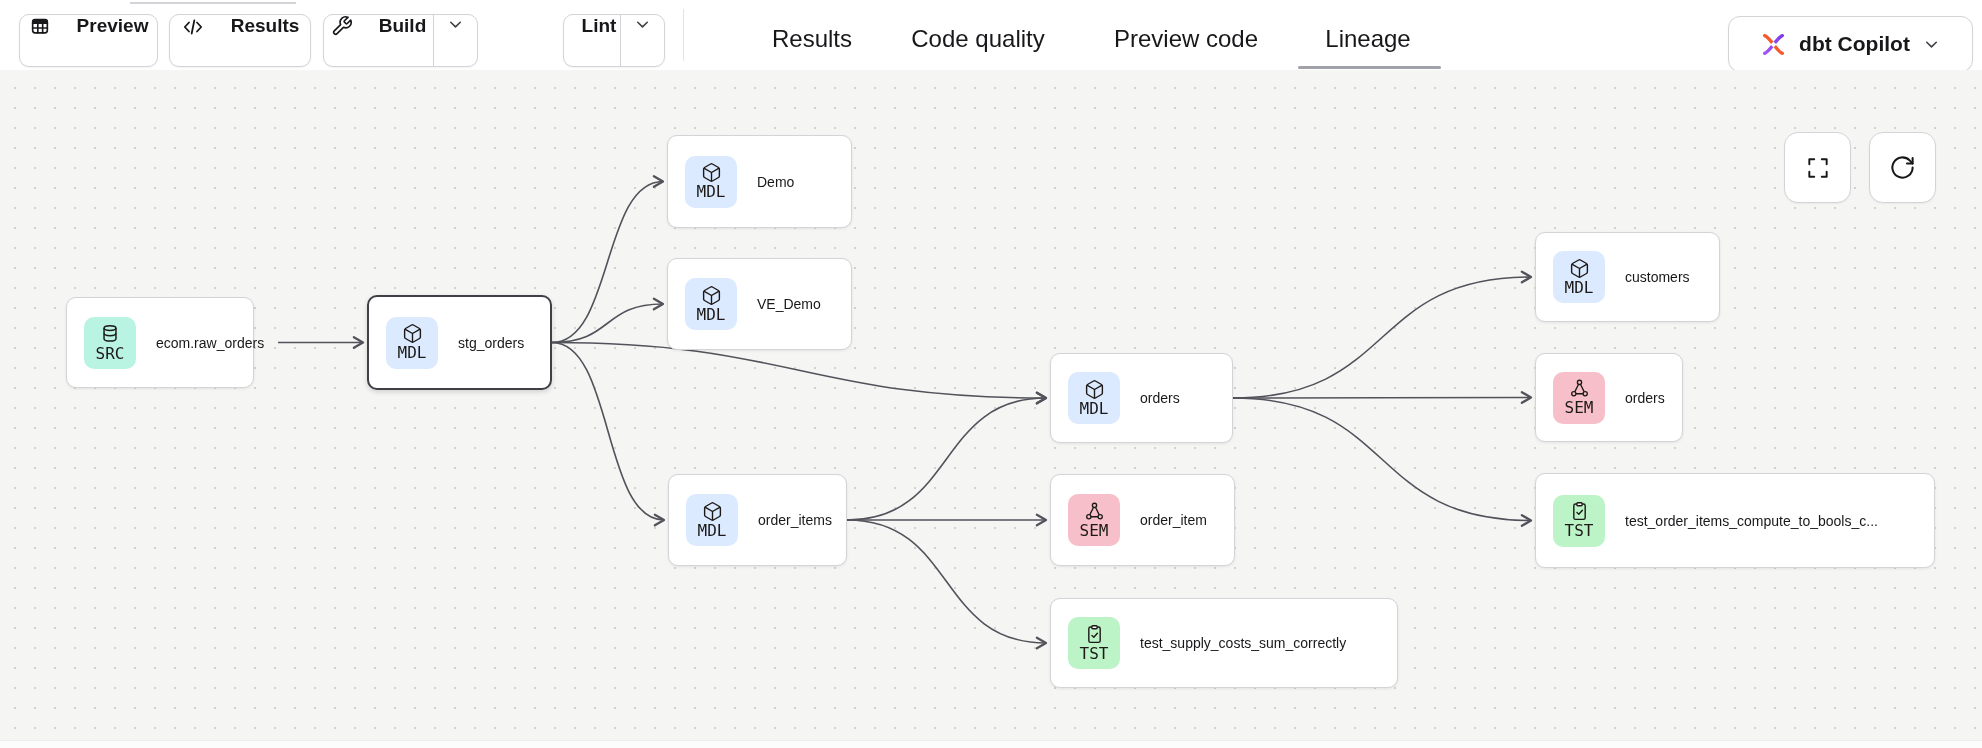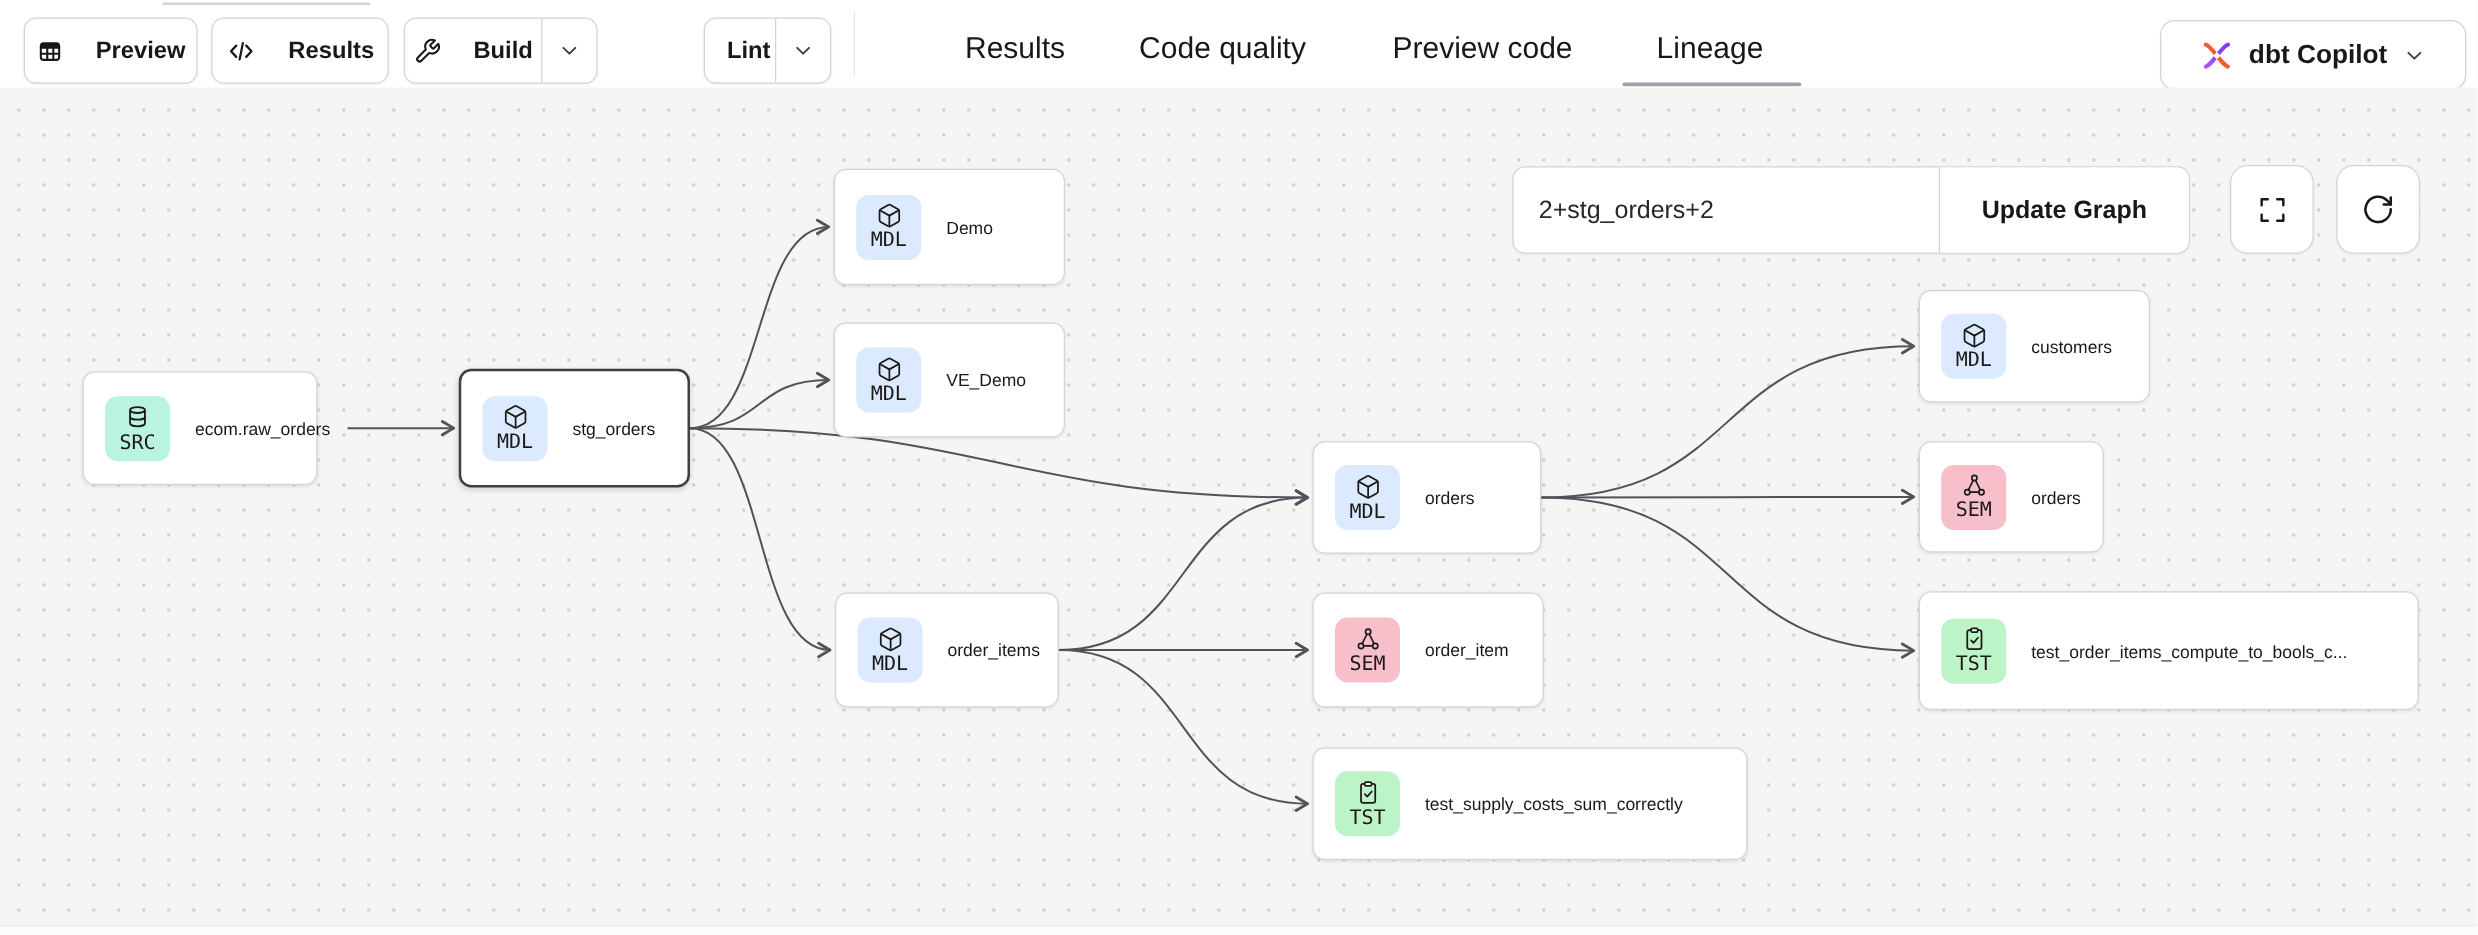--- a/index.html
+++ b/index.html
@@ -8,21 +8,21 @@
 
   
   .toolbar { position: absolute; left: 0; top: 0; width: 1982px; height: 70px; background: #fff; }
   .tab-remnant { position: absolute; left: 130px; top: 2px; width: 166px; height: 2px; background: #d4d4d8; }
   .tb-btn {
     position: absolute; top: 14px; height: 53px; background: #fff;
     border: 1px solid #d4d4d8; border-radius: 10px;
     display: flex; align-items: center; justify-content: center;
     box-shadow: 0 1px 2px rgba(0,0,0,.05); cursor: pointer;
   }
-  .tb-btn .seg { display: flex; align-items: center; justify-content: center; gap: 26px; height: 100%; padding: 0 18px; }
+  .tb-btn .seg { display: flex; align-items: flex-start; justify-content: center; gap: 26px; height: 100%; padding: 0 18px; }
   .tb-btn .seg.chev { padding: 0 12px; }
   .tb-btn .vdiv { width: 1px; height: 100%; background: #d4d4d8; }
   .tb-btn .lbl { font-size: 19px; font-weight: 600; color: #18181b; white-space: nowrap; }
   .icon { display: inline-flex; align-items: center; justify-content: center; }
   #btn-preview { left: 19px;  width: 139px; }
   #btn-compile { left: 169px; width: 142px; }
   #btn-build   { left: 323px; width: 155px; }
   #btn-build .seg.main { width: 109px; }
   #btn-lint    { left: 563px; width: 102px; }
   #btn-lint .seg.main { width: 57px; padding: 0 0 0 14px; }
@@ -358,25 +358,20 @@
               <rect x="9" y="2" width="6" height="3.4" rx="1" fill="#fff" stroke="#1c1917" stroke-width="1.6"></rect>
               <path d="m9 13 2.2 2.2L15.3 10.5" fill="none" stroke="#1c1917" stroke-width="1.6" stroke-linecap="round" stroke-linejoin="round"></path>
             </svg>
           </span>
           <span class="btxt">TST</span>
         </div>
         <span class="nlabel">test_supply_costs_sum_correctly</span>
       </div>
     </div>
 
-  <div class="selector-group">
-    <input type="text" value="2+stg_orders+2" style="">
-    <div class="vdiv"></div>
-    <div class="update-btn">Update Graph</div>
-  </div>
   <div class="icon-btn" id="btn-fullscreen">
     <span class="icon">
         <svg width="26" height="26" viewBox="0 0 24 24">
           <path d="M4 8.5V4h4.5" fill="none" stroke="#18181b" stroke-width="1.8" stroke-linecap="round" stroke-linejoin="round"></path>
           <path d="M15.5 4H20v4.5" fill="none" stroke="#18181b" stroke-width="1.8" stroke-linecap="round" stroke-linejoin="round"></path>
           <path d="M20 15.5V20h-4.5" fill="none" stroke="#18181b" stroke-width="1.8" stroke-linecap="round" stroke-linejoin="round"></path>
           <path d="M8.5 20H4v-4.5" fill="none" stroke="#18181b" stroke-width="1.8" stroke-linecap="round" stroke-linejoin="round"></path>
         </svg>
       </span>
   </div>

